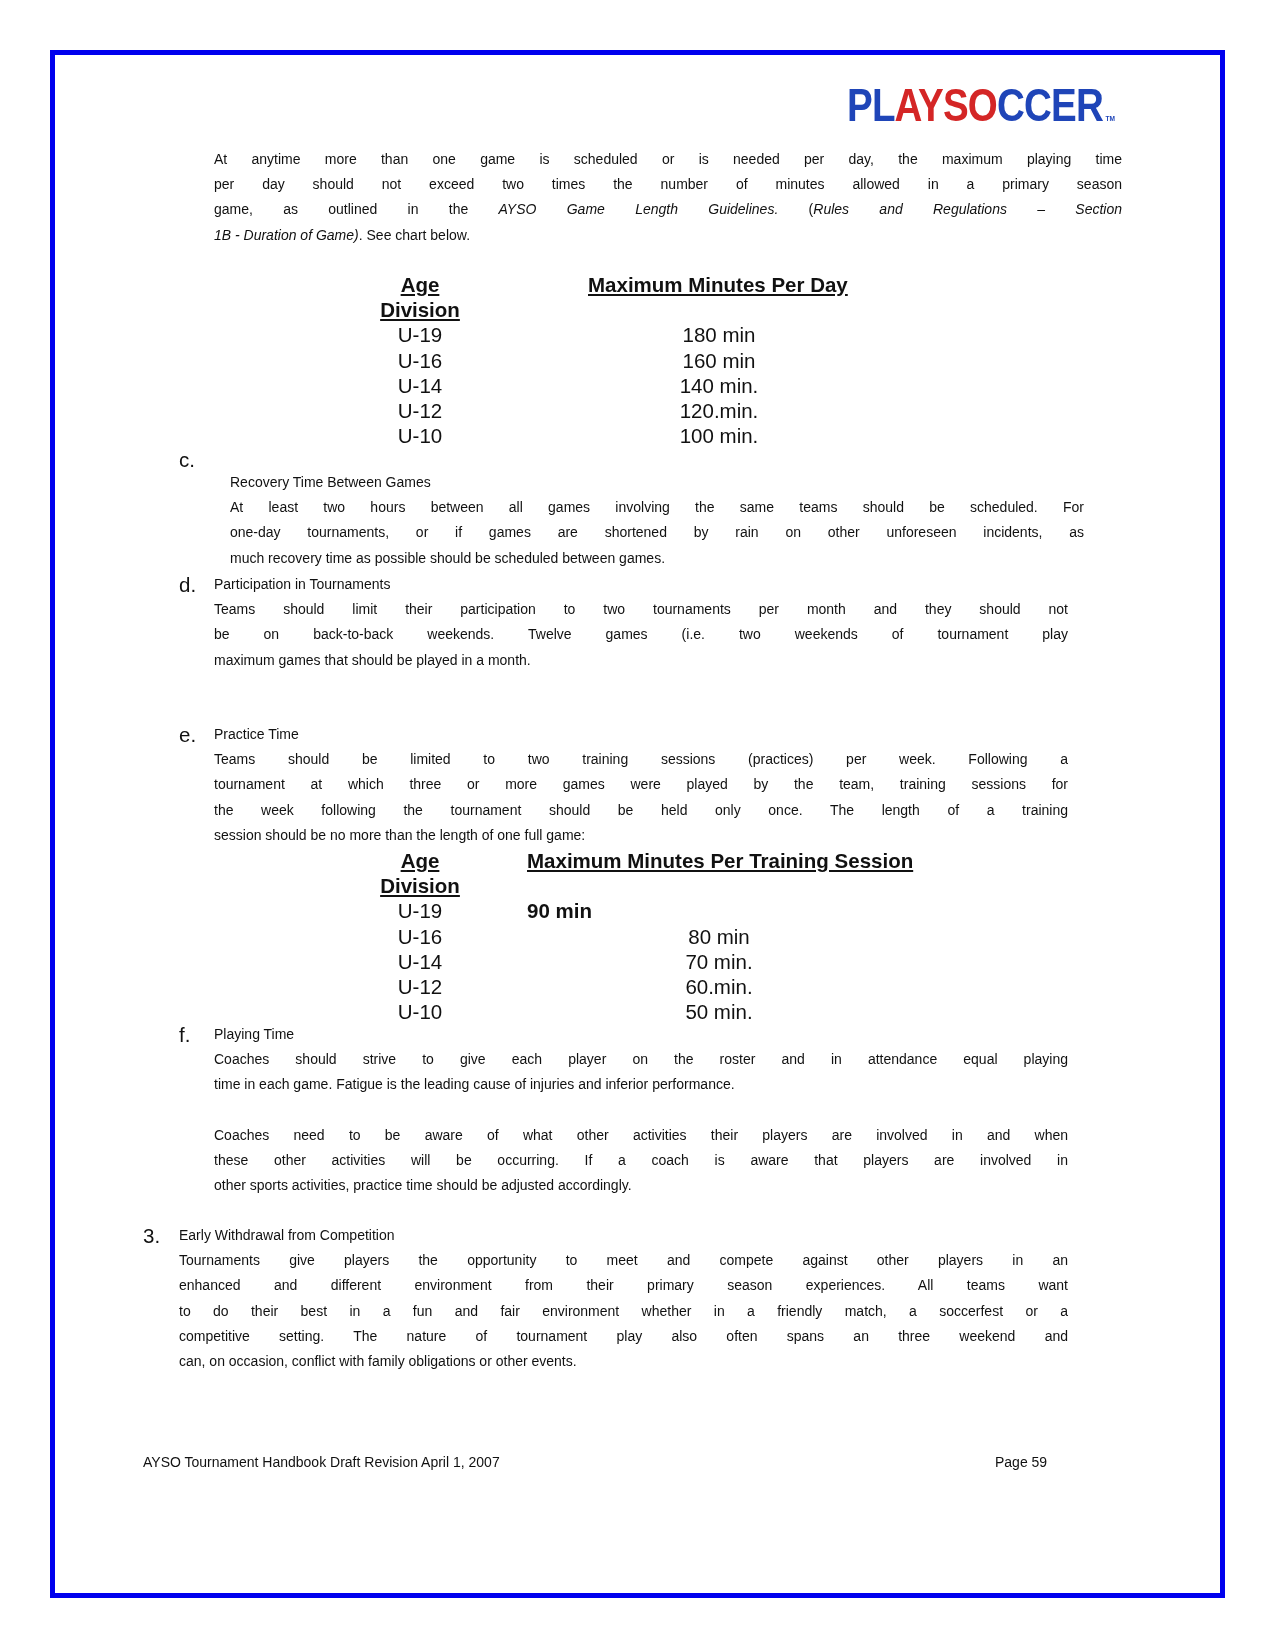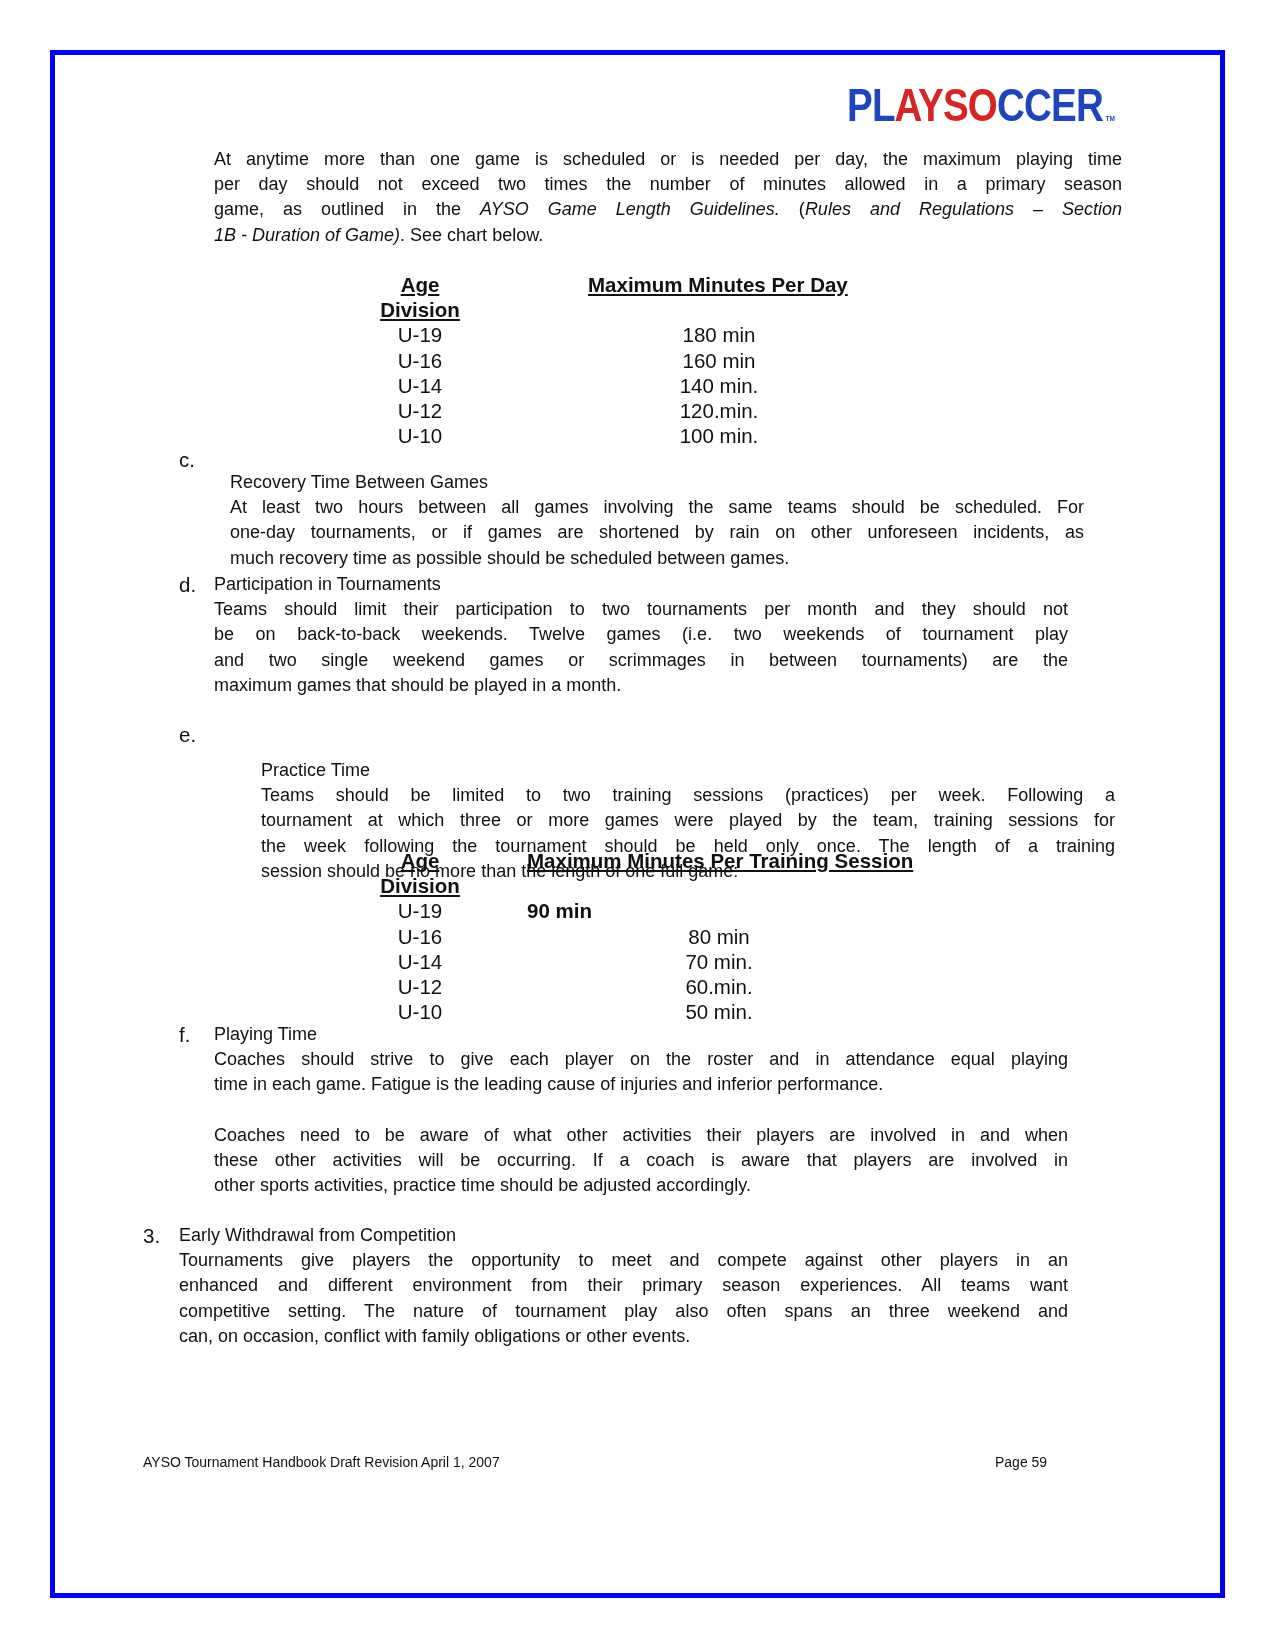--- a/index.html
+++ b/index.html
@@ -6,21 +6,21 @@
   body { width:1275px; height:1650px; position:relative; overflow:hidden;
          font-family:"Liberation Sans", sans-serif; color:#111; }
   .frame { position:absolute; left:50px; top:50px; width:1165px; height:1538px;
            border:5px solid #0000ee; box-sizing:content-box; }
   .logo { position:absolute; top:80px; left:847px; font-family:"Liberation Sans", sans-serif;
           font-weight:bold; font-size:47px; letter-spacing:-1px; transform:scaleX(0.82);
           transform-origin:left top; line-height:50px; white-space:nowrap; }
   .logo .blue { color:#1f45b8; }
   .logo .red { color:#d42626; }
   .logo .tm { font-size:8px; color:#1f45b8; vertical-align:baseline; margin-left:3px; letter-spacing:0; }
-  .text { position:absolute; font-size:18px; line-height:25.2px; }
+  .text { position:absolute; font-size:14px; line-height:25.2px; }
   .just { text-align:justify; text-align-last:left; }
   .marker { position:absolute; font-size:20.5px; line-height:25.2px; }
   .tbl { position:absolute; font-size:20.5px; line-height:25.2px; }
   .tbl .row { display:flex; }
   .tbl .c1 { width:124px; text-align:center; }
   .tbl .hdr span { text-decoration:underline; text-underline-offset:2px;font-weight:bold; }
   .it { font-style:italic; }
   .footer { position:absolute; top:1450px; font-size:14px; line-height:24px; }
 </style>
 </head>
@@ -70,26 +70,25 @@
   <div style="text-align-last:justify;">At least two hours between all games involving the same teams should be scheduled. For</div>
   <div style="text-align-last:justify;">one-day tournaments, or if games are shortened by rain on other unforeseen incidents, as</div>
   <div>much recovery time as possible should be scheduled between games.</div>
 </div>
 
 <div class="marker" style="left:179px; top:572px;">d.</div>
 <div class="text just" style="left:214px; top:572px; width:854px;">
   <div>Participation in Tournaments</div>
   <div style="text-align-last:justify;">Teams should limit their participation to two tournaments per month and they should not</div>
   <div style="text-align-last:justify;">be on back-to-back weekends. Twelve games (i.e. two weekends of tournament play</div>
-  <div style="text-align-last:justify;">and two single weekend games or scrimmages in between tournaments) are the</div>
   <div>maximum games that should be played in a month.</div>
 </div>
 
 <div class="marker" style="left:179px; top:722px;">e.</div>
-<div class="text just" style="left:214px; top:758px; width:854px;margin-left:47px;">
+<div class="text just" style="left:214px; top:722px; width:854px;">
   <div>Practice Time</div>
   <div style="text-align-last:justify;">Teams should be limited to two training sessions (practices) per week. Following a</div>
   <div style="text-align-last:justify;">tournament at which three or more games were played by the team, training sessions for</div>
   <div style="text-align-last:justify;">the week following the tournament should be held only once. The length of a training</div>
   <div>session should be no more than the length of one full game:</div>
 </div>
 
 <div class="tbl" style="left:358px; top:848px;">
   <div class="row hdr">
     <div class="c1"><span>Age Division</span></div>
@@ -126,18 +125,19 @@
   <div style="text-align-last:justify;">Coaches need to be aware of what other activities their players are involved in and when</div>
   <div style="text-align-last:justify;">these other activities will be occurring. If a coach is aware that players are involved in</div>
   <div>other sports activities, practice time should be adjusted accordingly.</div>
 </div>
 
 <div class="marker" style="left:143px; top:1223px;">3.</div>
 <div class="text just" style="left:179px; top:1223px; width:889px;">
   <div>Early Withdrawal from Competition</div>
   <div style="text-align-last:justify;">Tournaments give players the opportunity to meet and compete against other players in an</div>
   <div style="text-align-last:justify;">enhanced and different environment from their primary season experiences. All teams want</div>
+  <div style="text-align-last:justify;">to do their best in a fun and fair environment whether in a friendly match, a soccerfest or a</div>
   <div style="text-align-last:justify;">competitive setting. The nature of tournament play also often spans an three weekend and</div>
   <div>can, on occasion, conflict with family obligations or other events.</div>
 </div>
 
 <div class="footer" style="left:143px;">AYSO Tournament Handbook Draft Revision April 1, 2007</div>
 <div class="footer" style="left:995px;">Page 59</div>
 
 </body></html>

